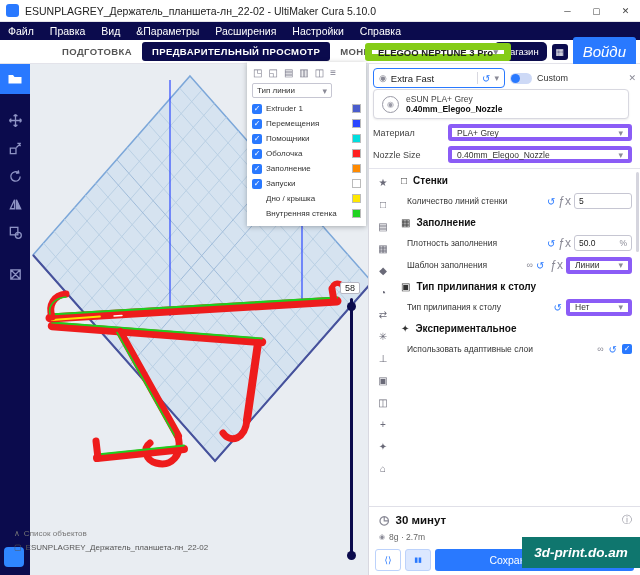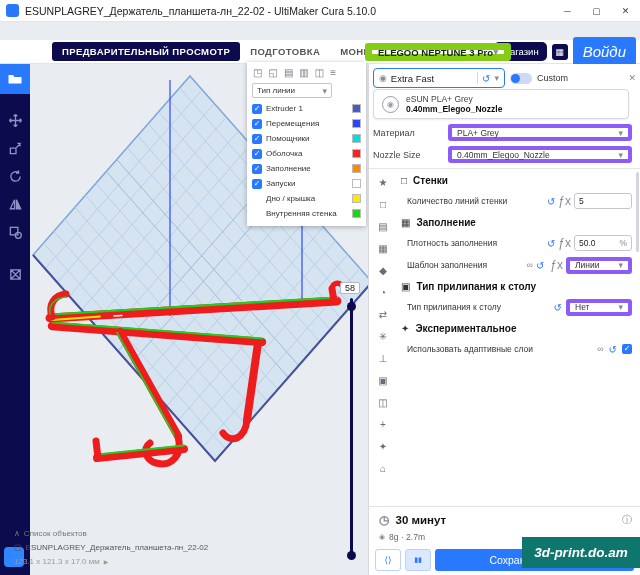--- a/index.html
+++ b/index.html
@@ -115,25 +115,34 @@
         </div>
       <div class="winbtn">
           <span>▢</span>
         </div>
       <div class="winbtn">
           <span>✕</span>
         </div>
     </div>
   </div>
 
+  <div id="menubar" class="abs">
+    <span class="menu-item">Файл</span>
+    <span class="menu-item">Правка</span>
+    <span class="menu-item">Вид</span>
+    <span class="menu-item">&amp;Параметры</span>
+    <span class="menu-item">Расширения</span>
+    <span class="menu-item">Настройки</span>
+    <span class="menu-item">Справка</span>
+  </div>
 
   <div id="stagebar" class="abs">
     <div style="width:52px"></div>
+    <div class="stage">ПОДГОТОВКА</div>
     <div class="stage active">ПРЕДВАРИТЕЛЬНЫЙ ПРОСМОТР</div>
-    <div class="stage">ПОДГОТОВКА</div>
     <div class="stage">МОНИТОР</div>
     <div id="printer-dd">
       <span>ELEGOO NEPTUNE 3 Pro</span>
       <span class="ic-grey">▾</span>
     </div>
     <div id="stage-right">
       <div class="navy-btn">Магазин</div>
       <div id="mk-grid">
           <span>▦</span>
         </div>
@@ -309,24 +318,20 @@
 
   <div id="objlist" class="abs">
     <div class="row">
       <span>∧</span>
       <span>Список объектов</span>
     </div>
     <div class="row" style="color:#555">
       <span>▢</span>
       <span>ESUNPLAGREY_Держатель_планшета-лн_22-02</span>
     </div>
-    <div class="row" style="color:#999">
-      <span>123.1 x 121.3 x 17.0 мм</span>
-      <span style="font-size:6px">▶</span>
-    </div>
   </div>
 
   <div id="rpanel" class="abs">
     <div id="profile-row">
       <div id="profile-pill">
         <span class="ic-grey">◉</span>
         <span class="txt">Extra Fast</span>
         <span class="vdiv"></span>
         <span class="ic-blue">↺</span>
         <span class="ic-grey">▾</span>

